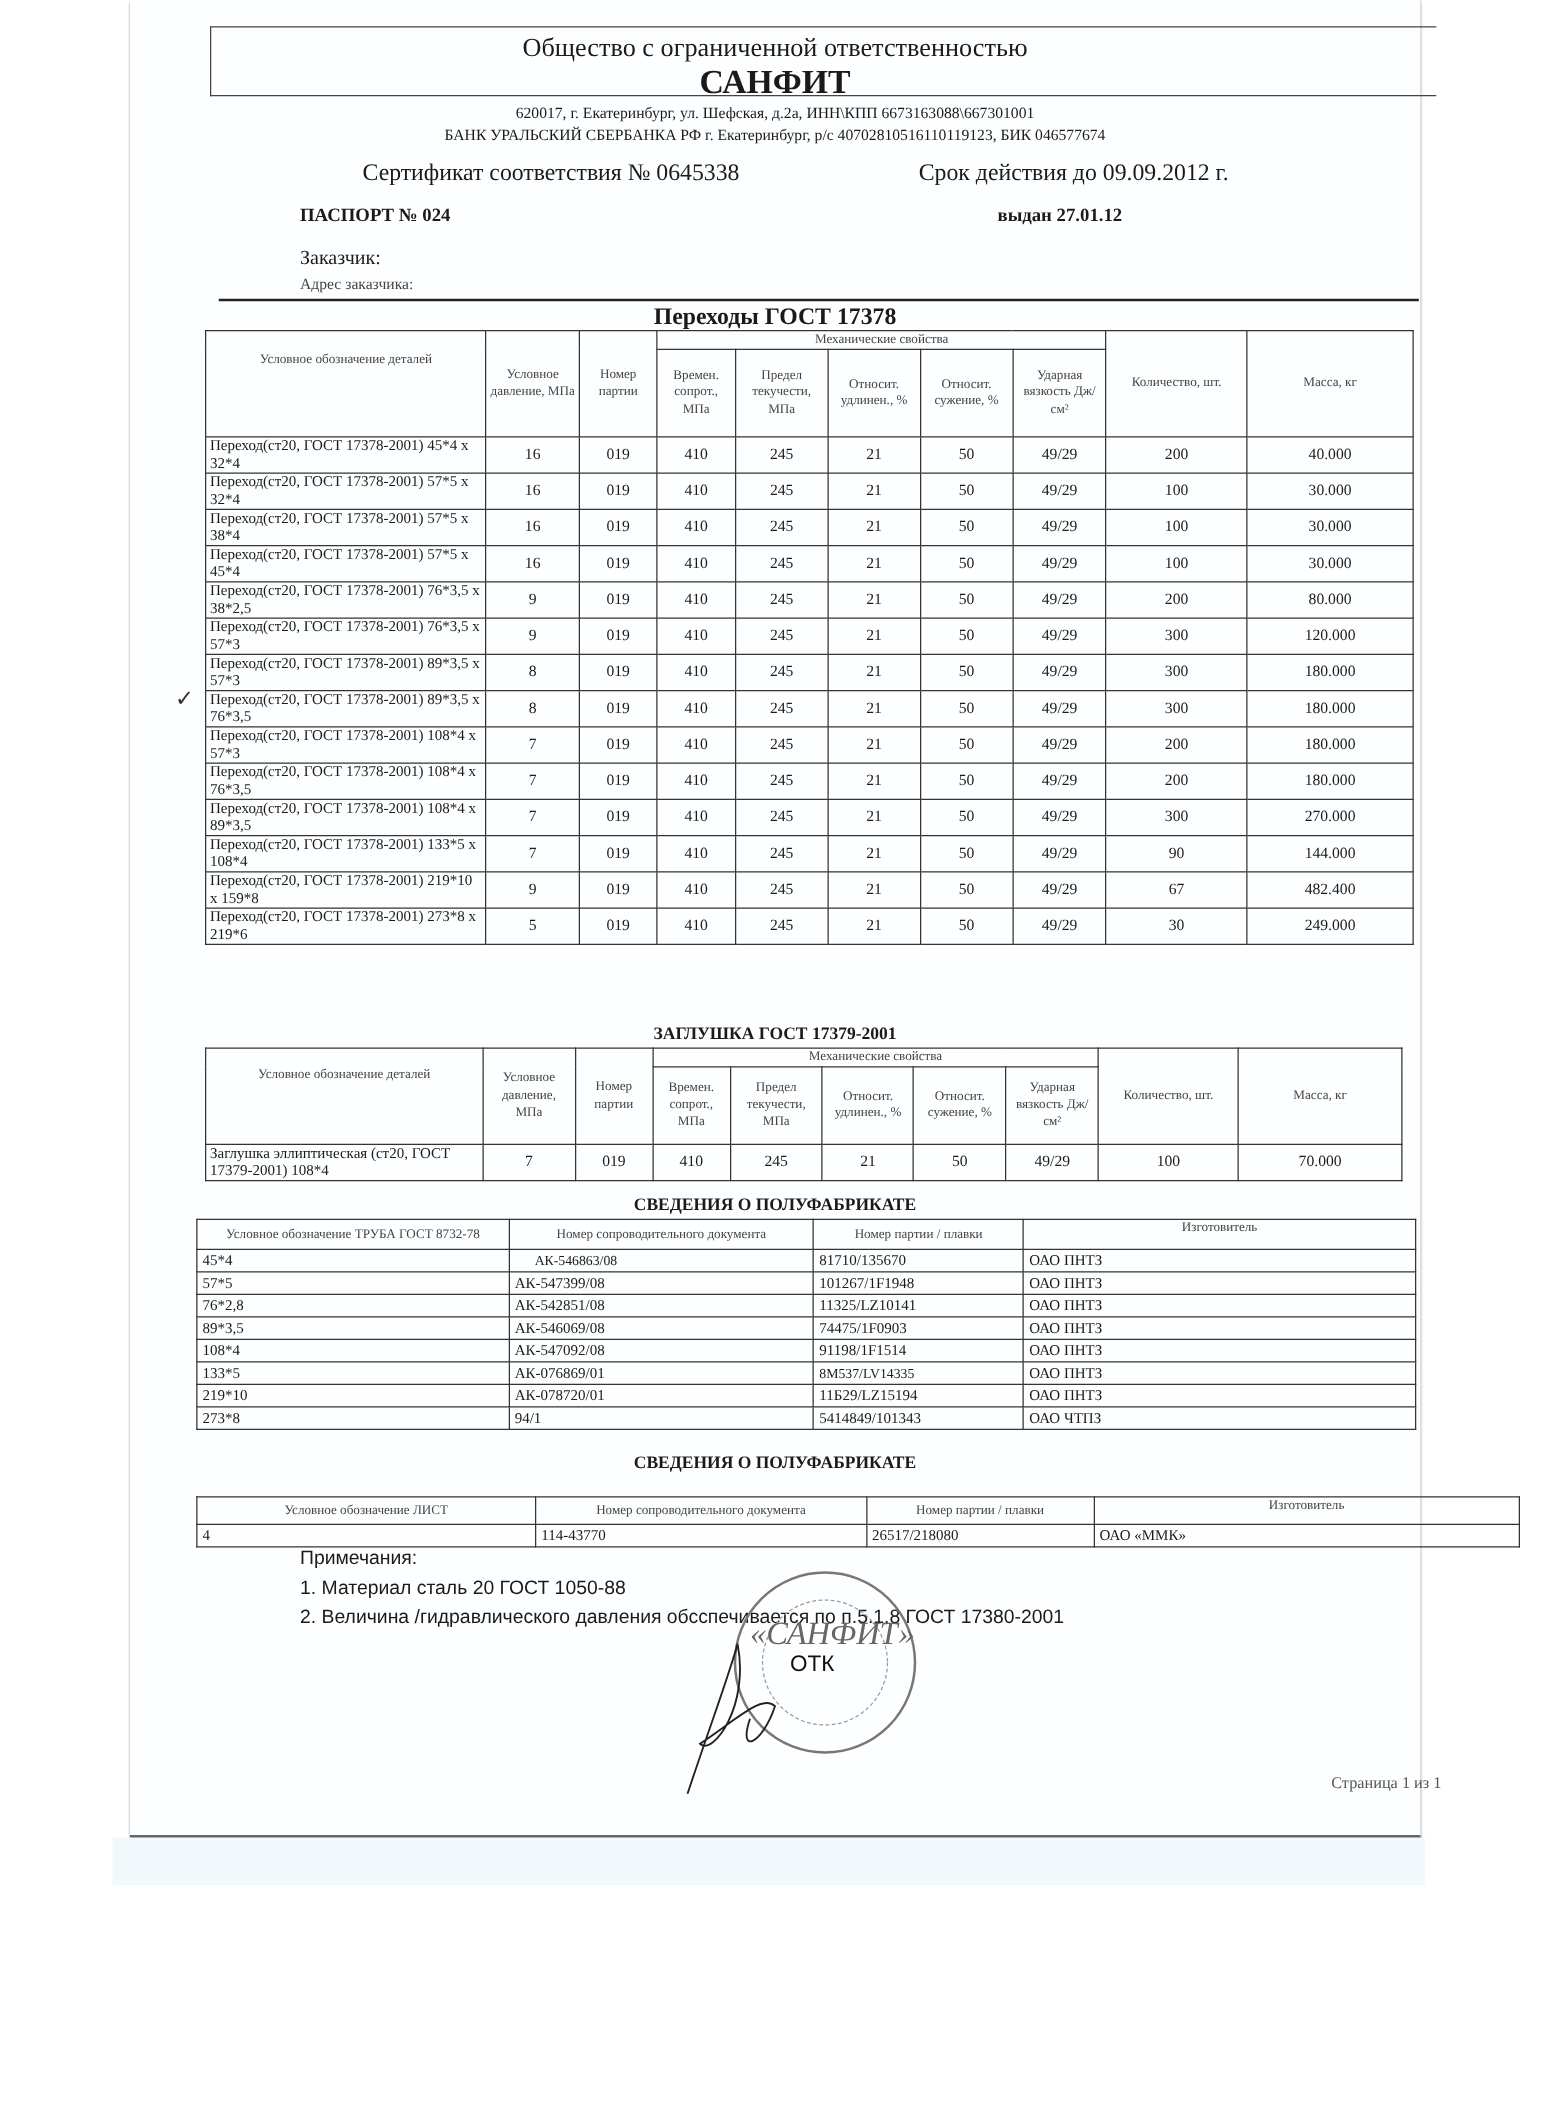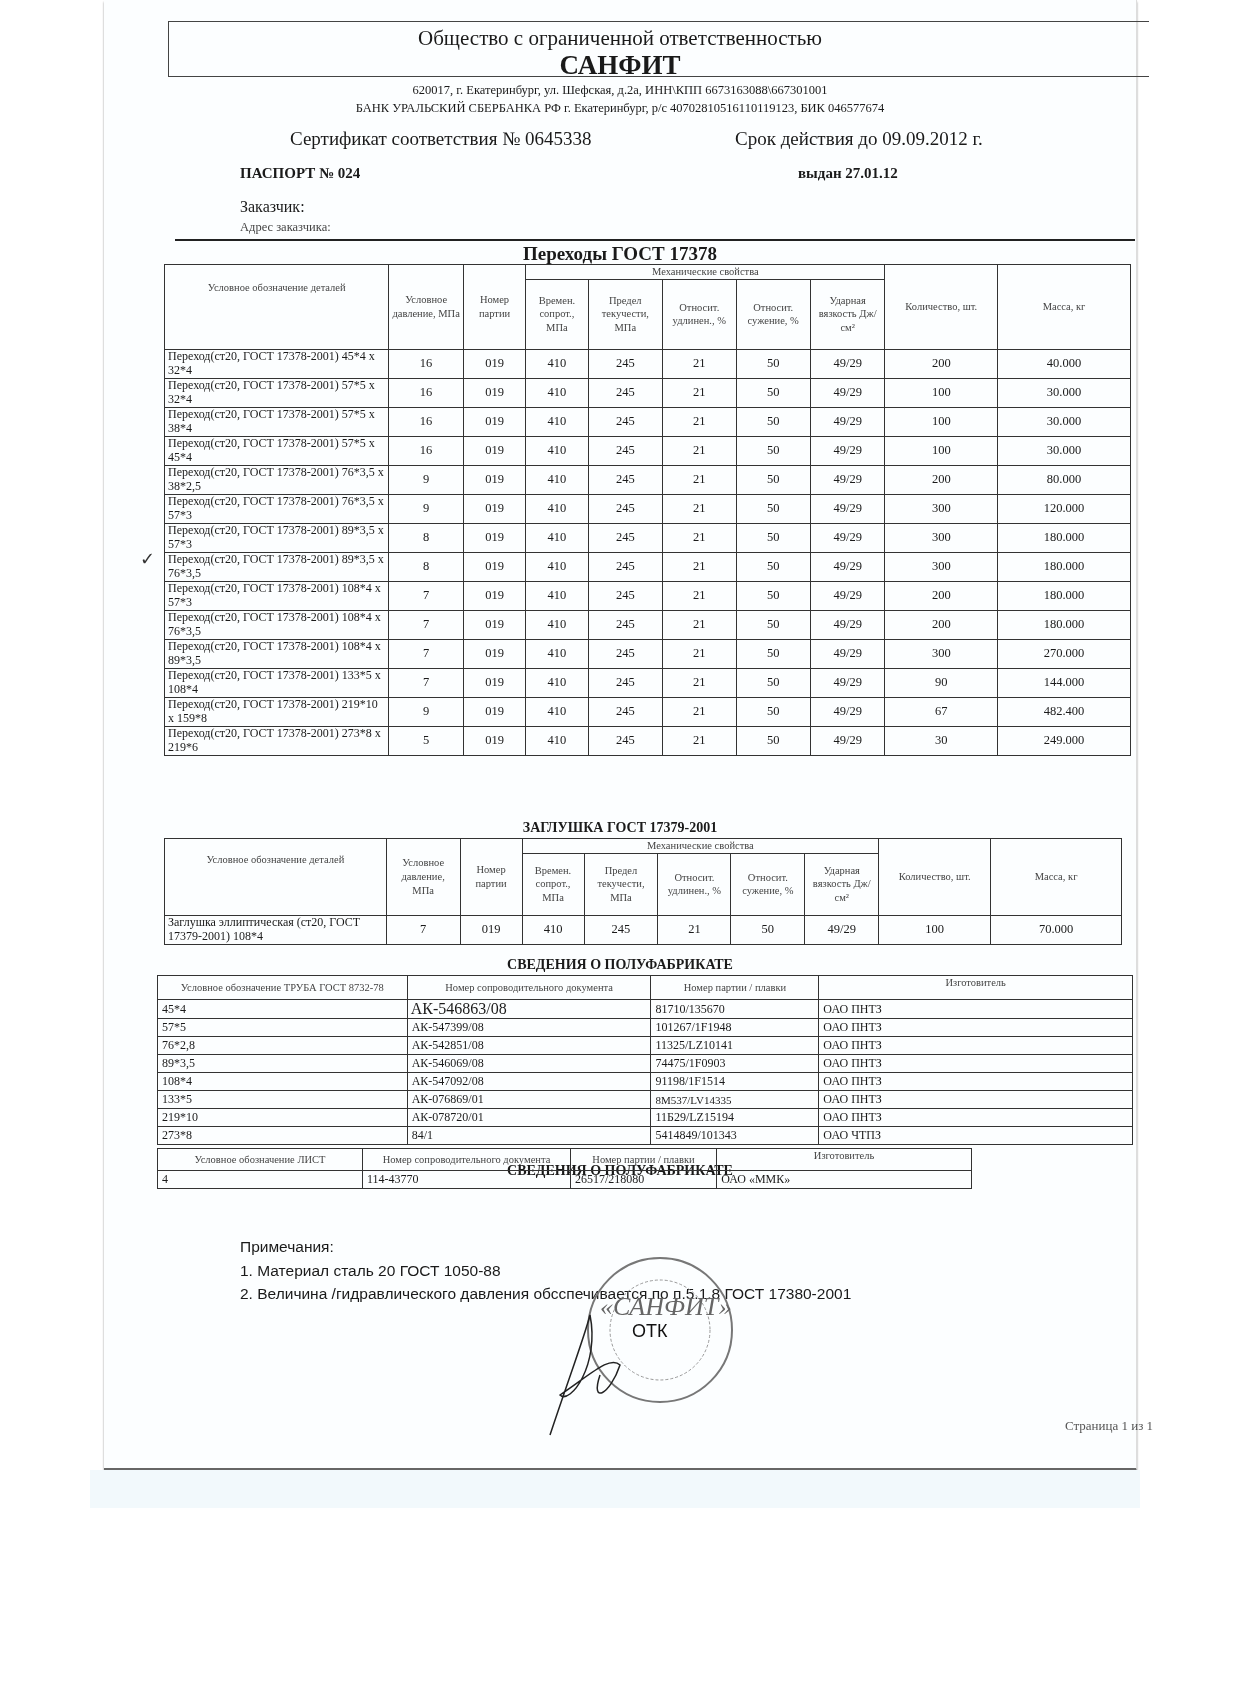--- a/index.html
+++ b/index.html
@@ -314,21 +314,21 @@
       <tr id="t3head" style="height:24px">
         <th>Условное обозначение ТРУБА ГОСТ 8732-78</th>
         <th>Номер сопроводительного документа</th>
         <th>Номер партии / плавки</th>
         <th style="vertical-align: top;">Изготовитель</th>
       </tr>
     </thead>
   <tbody id="t3body">
       <tr style="height: 18px;">
         <td style="font-size: 12px; padding-left: 4px; margin-top: 21px;">45*4</td>
-        <td style="font-size: 16px; padding-left: 3px;">АК-546863/08</td>
+        <td style="font-size: 11px; padding-left: 20px;">АК-546863/08</td>
         <td style="font-size: 12px; padding-left: 4px;">81710/135670</td>
         <td style="font-size: 12px; padding-left: 4px;">ОАО ПНТЗ</td>
       </tr>
       <tr style="height: 18px;">
         <td style="font-size: 12px; padding-left: 4px;">57*5</td>
         <td style="font-size: 12px; padding-left: 4px;">АК-547399/08</td>
         <td style="font-size: 12px; padding-left: 4px;">101267/1F1948</td>
         <td style="font-size: 12px; padding-left: 4px;">ОАО ПНТЗ</td>
       </tr>
       <tr style="height: 18px;">
@@ -356,30 +356,30 @@
         <td style="font-size: 12px; padding-left: 4px;">ОАО ПНТЗ</td>
       </tr>
       <tr style="height: 18px;">
         <td style="font-size: 12px; padding-left: 4px;">219*10</td>
         <td style="font-size: 12px; padding-left: 4px;">АК-078720/01</td>
         <td style="font-size: 12px; padding-left: 4px;">11Б29/LZ15194</td>
         <td style="font-size: 12px; padding-left: 4px;">ОАО ПНТЗ</td>
       </tr>
       <tr style="height: 18px;">
         <td style="font-size: 12px; padding-left: 4px;">273*8</td>
-        <td style="font-size: 12px; padding-left: 4px;">84/1</td>
+        <td style="font-size: 12px; padding-left: 4px;">94/1</td>
         <td style="font-size: 12px; padding-left: 4px;">5414849/101343</td>
         <td style="font-size: 12px; padding-left: 4px;">ОАО ЧТПЗ</td>
       </tr>
     </tbody>
 </table>
 
 <div class="section-title" style="top:1163px;font-size:14px">СВЕДЕНИЯ О ПОЛУФАБРИКАТЕ</div>
 
-<table class="grid" id="t4" style="left:157px;top:1148px;width:815px">
+<table class="grid" id="t4" style="left:157px;top:1197px;width:1059px">
   <colgroup>
       <col style="width:250px">
       <col style="width:244px">
       <col style="width:168px">
       <col style="width:314px">
     </colgroup>
   <thead>
       <tr id="t4head" style="height:22px">
         <th>Условное обозначение ЛИСТ</th>
         <th>Номер сопроводительного документа</th>

